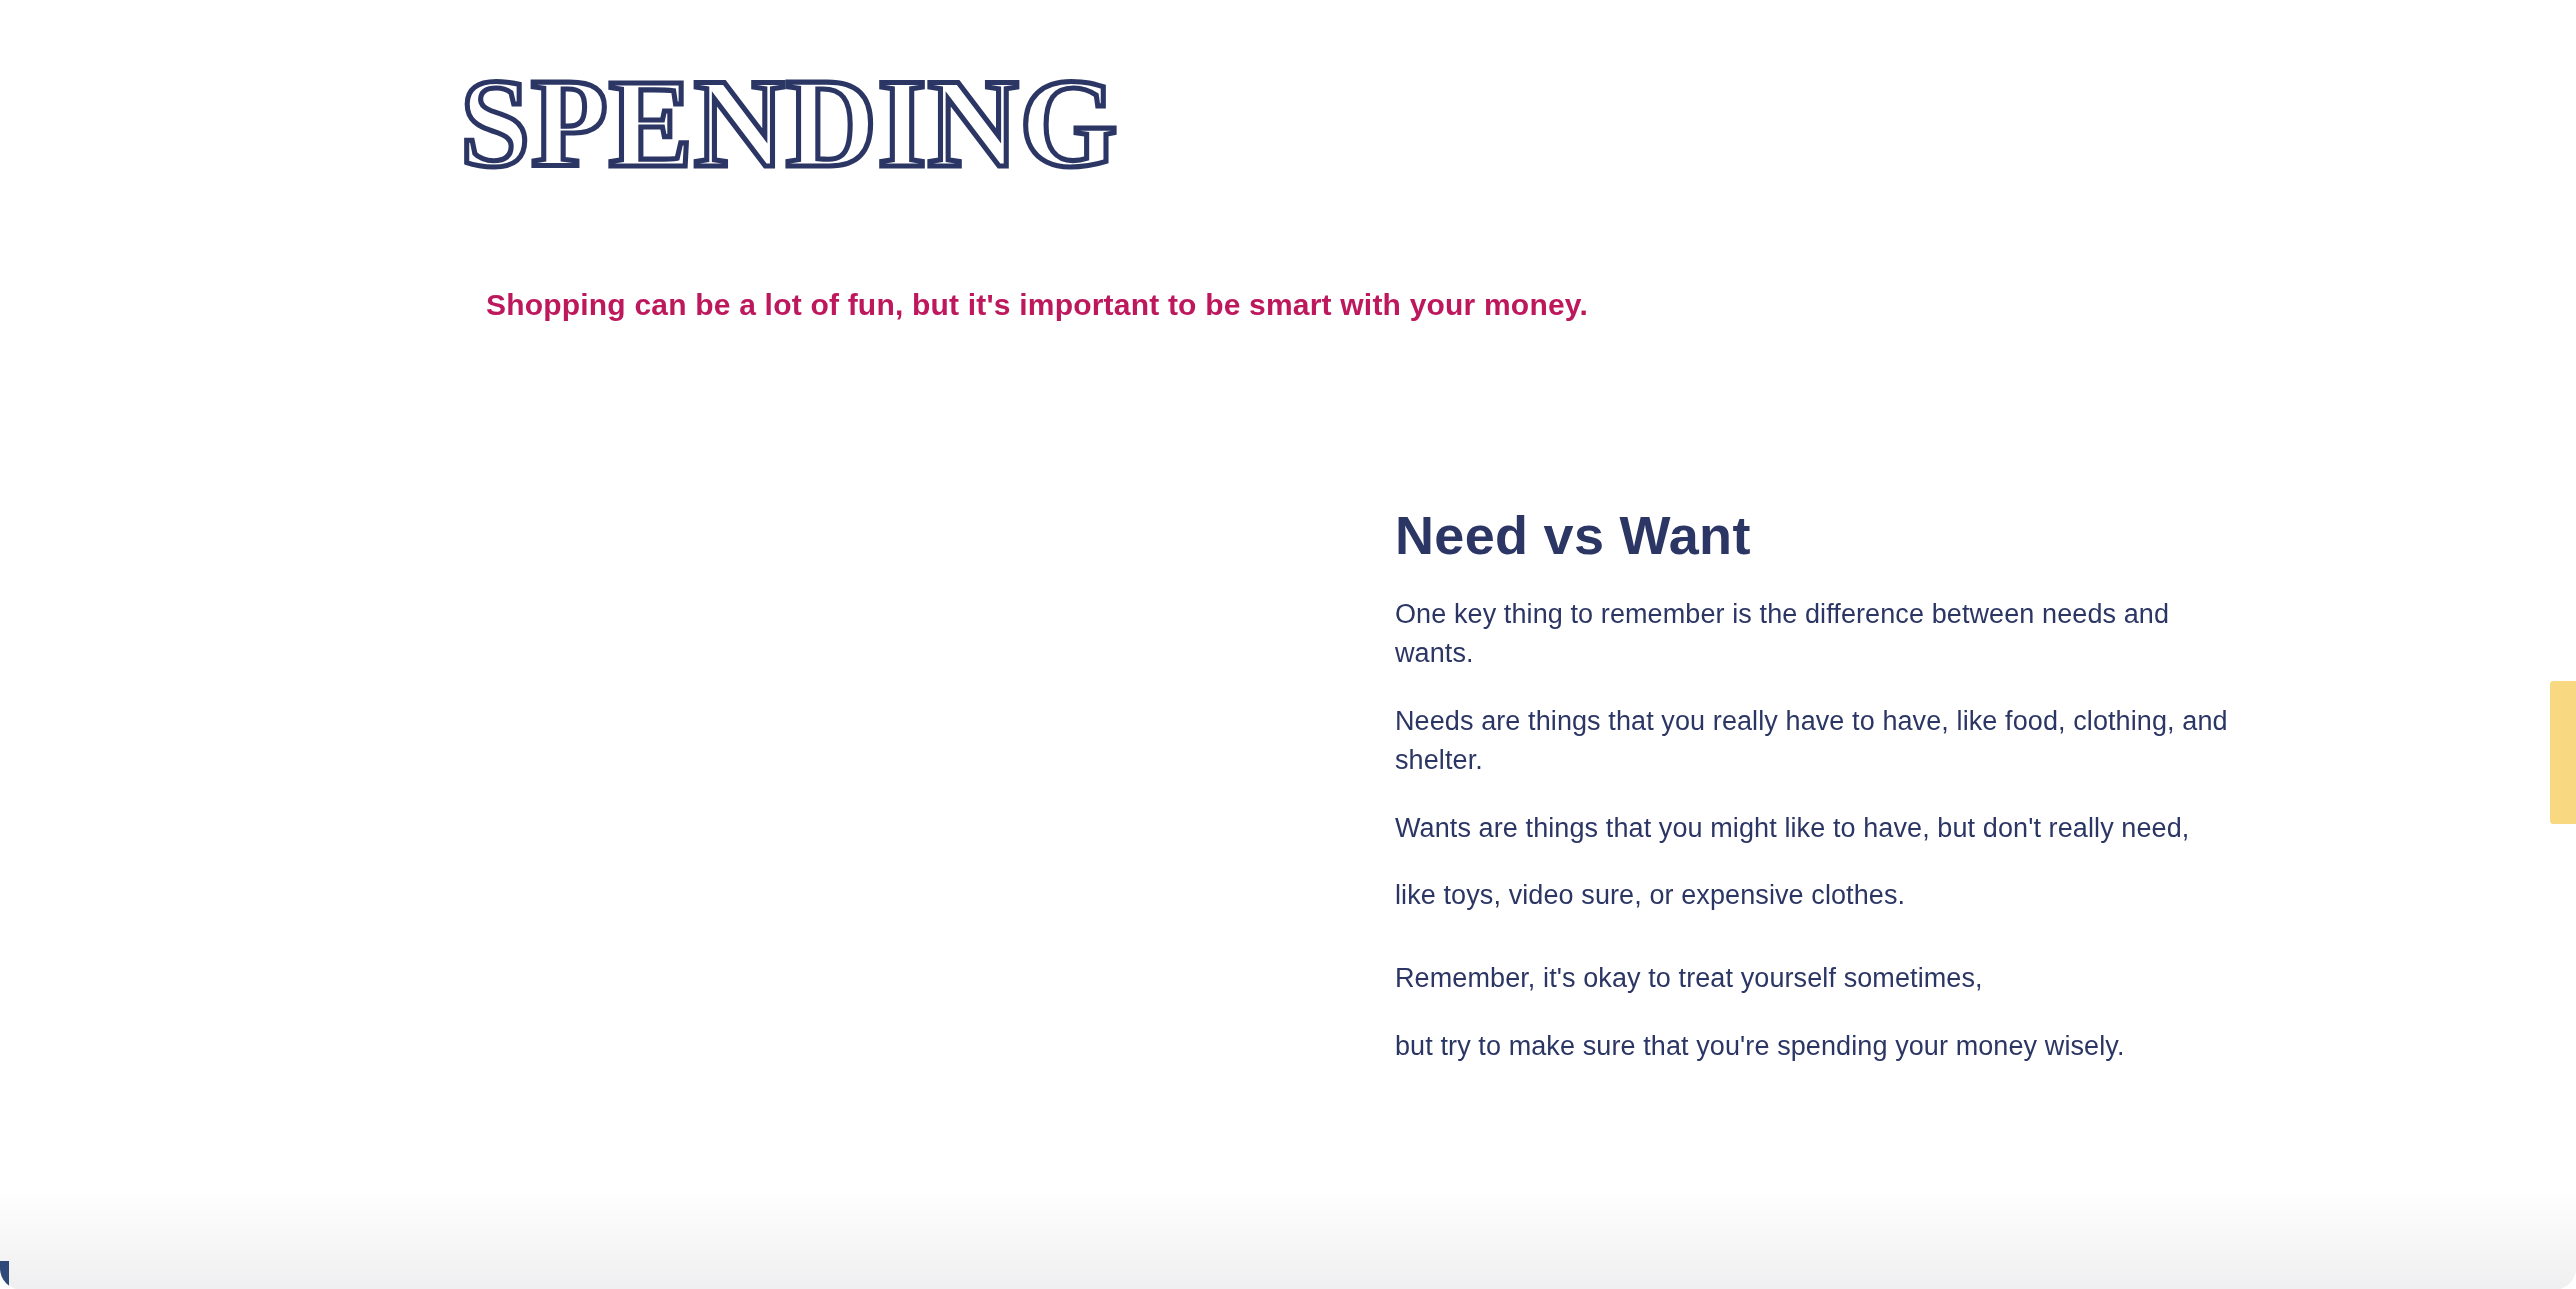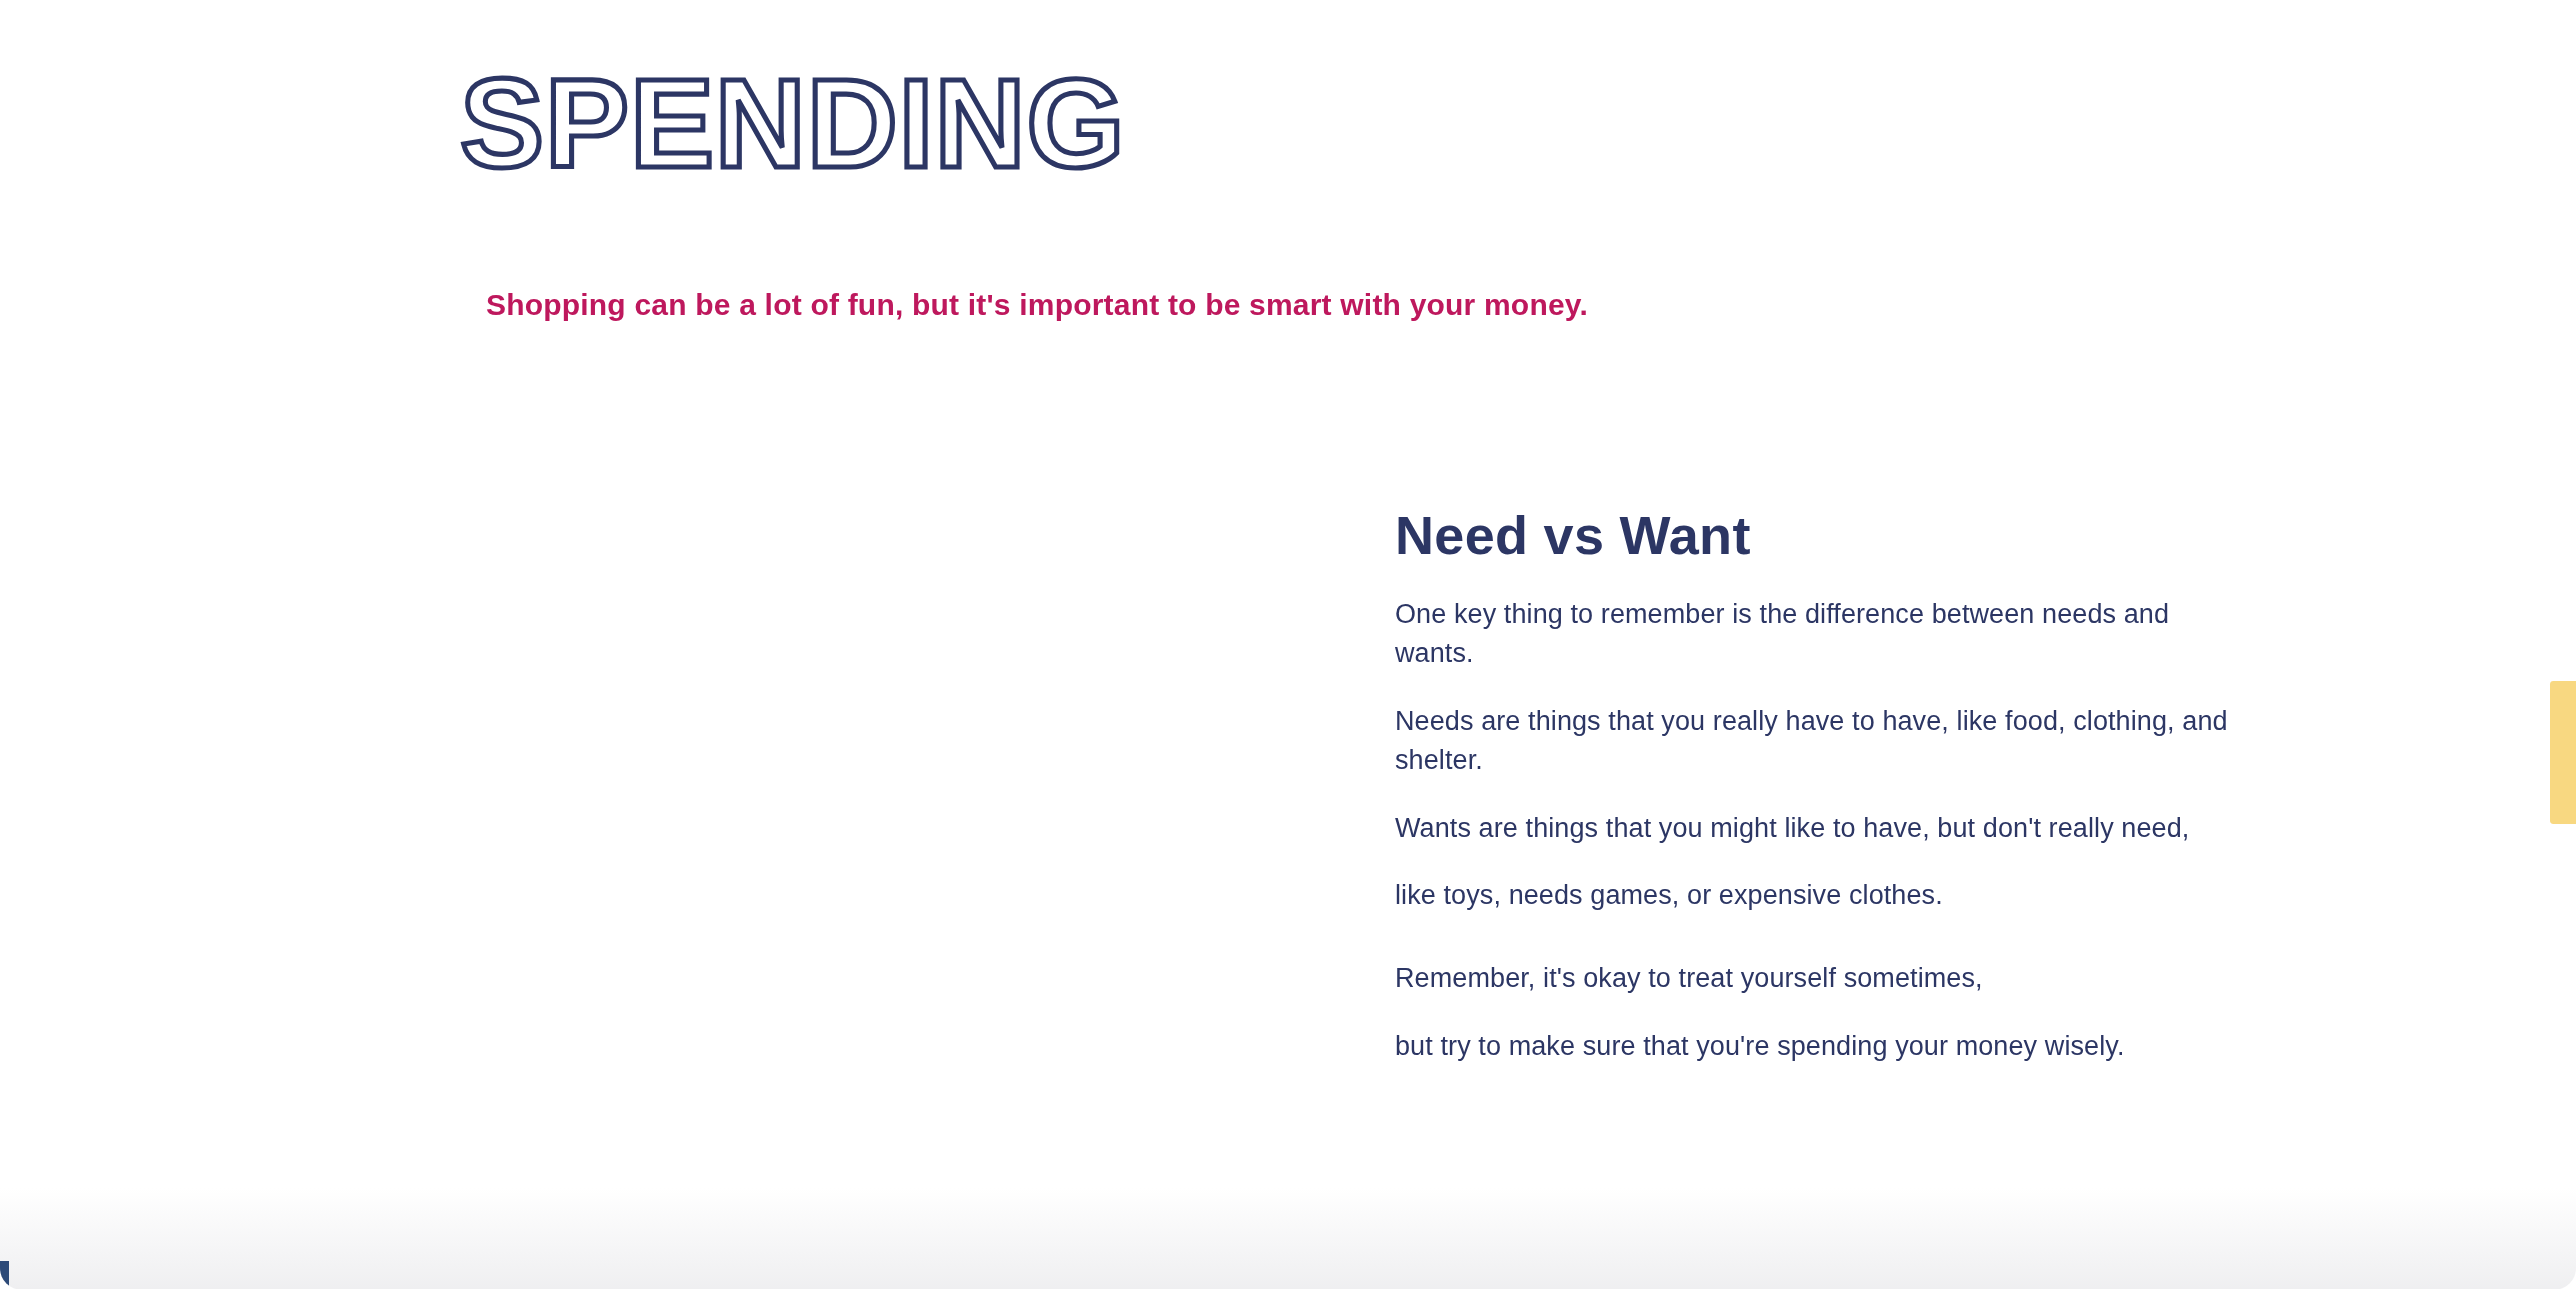--- a/index.html
+++ b/index.html
@@ -48,21 +48,21 @@
   }
 
   
   #title-block {
     position: absolute;
     left: 460px;
     top: 61px;
   }
 
   #page-title {
-    font-family: Liberation Sans, sans-serif;
+    font-family: Liberation Serif, serif;
     font-size: 126px;
     font-weight: 700;
     letter-spacing: 0.9px;
     line-height: 1;
     color: transparent;
     -webkit-text-stroke: 5.1px #2c3664;
     text-shadow: none;
     white-space: nowrap;
   }
 
@@ -146,21 +146,21 @@
 
   <div id="content-column">
     <div id="section-heading">Need vs Want</div>
 
     <p class="body-paragraph">One key thing to remember is the difference between needs and wants.</p>
 
     <p class="body-paragraph">Needs are things that you really have to have, like food, clothing, and shelter.</p>
 
     <p class="body-paragraph">Wants are things that you might like to have, but don't really need,</p>
 
-    <p class="body-paragraph">like toys, needs games, or expensive clothes.</p>
+    <p class="body-paragraph">like toys, video sure, or expensive clothes.</p>
 
     <p class="body-paragraph spaced-above">Remember, it's okay to treat yourself sometimes,</p>
 
     <p class="body-paragraph">but try to make sure that you're spending your money wisely.</p>
   </div>
 
   <div id="side-tab"></div>
 
   <div id="bottom-shade"></div>
   <div id="corner-sliver"></div>

